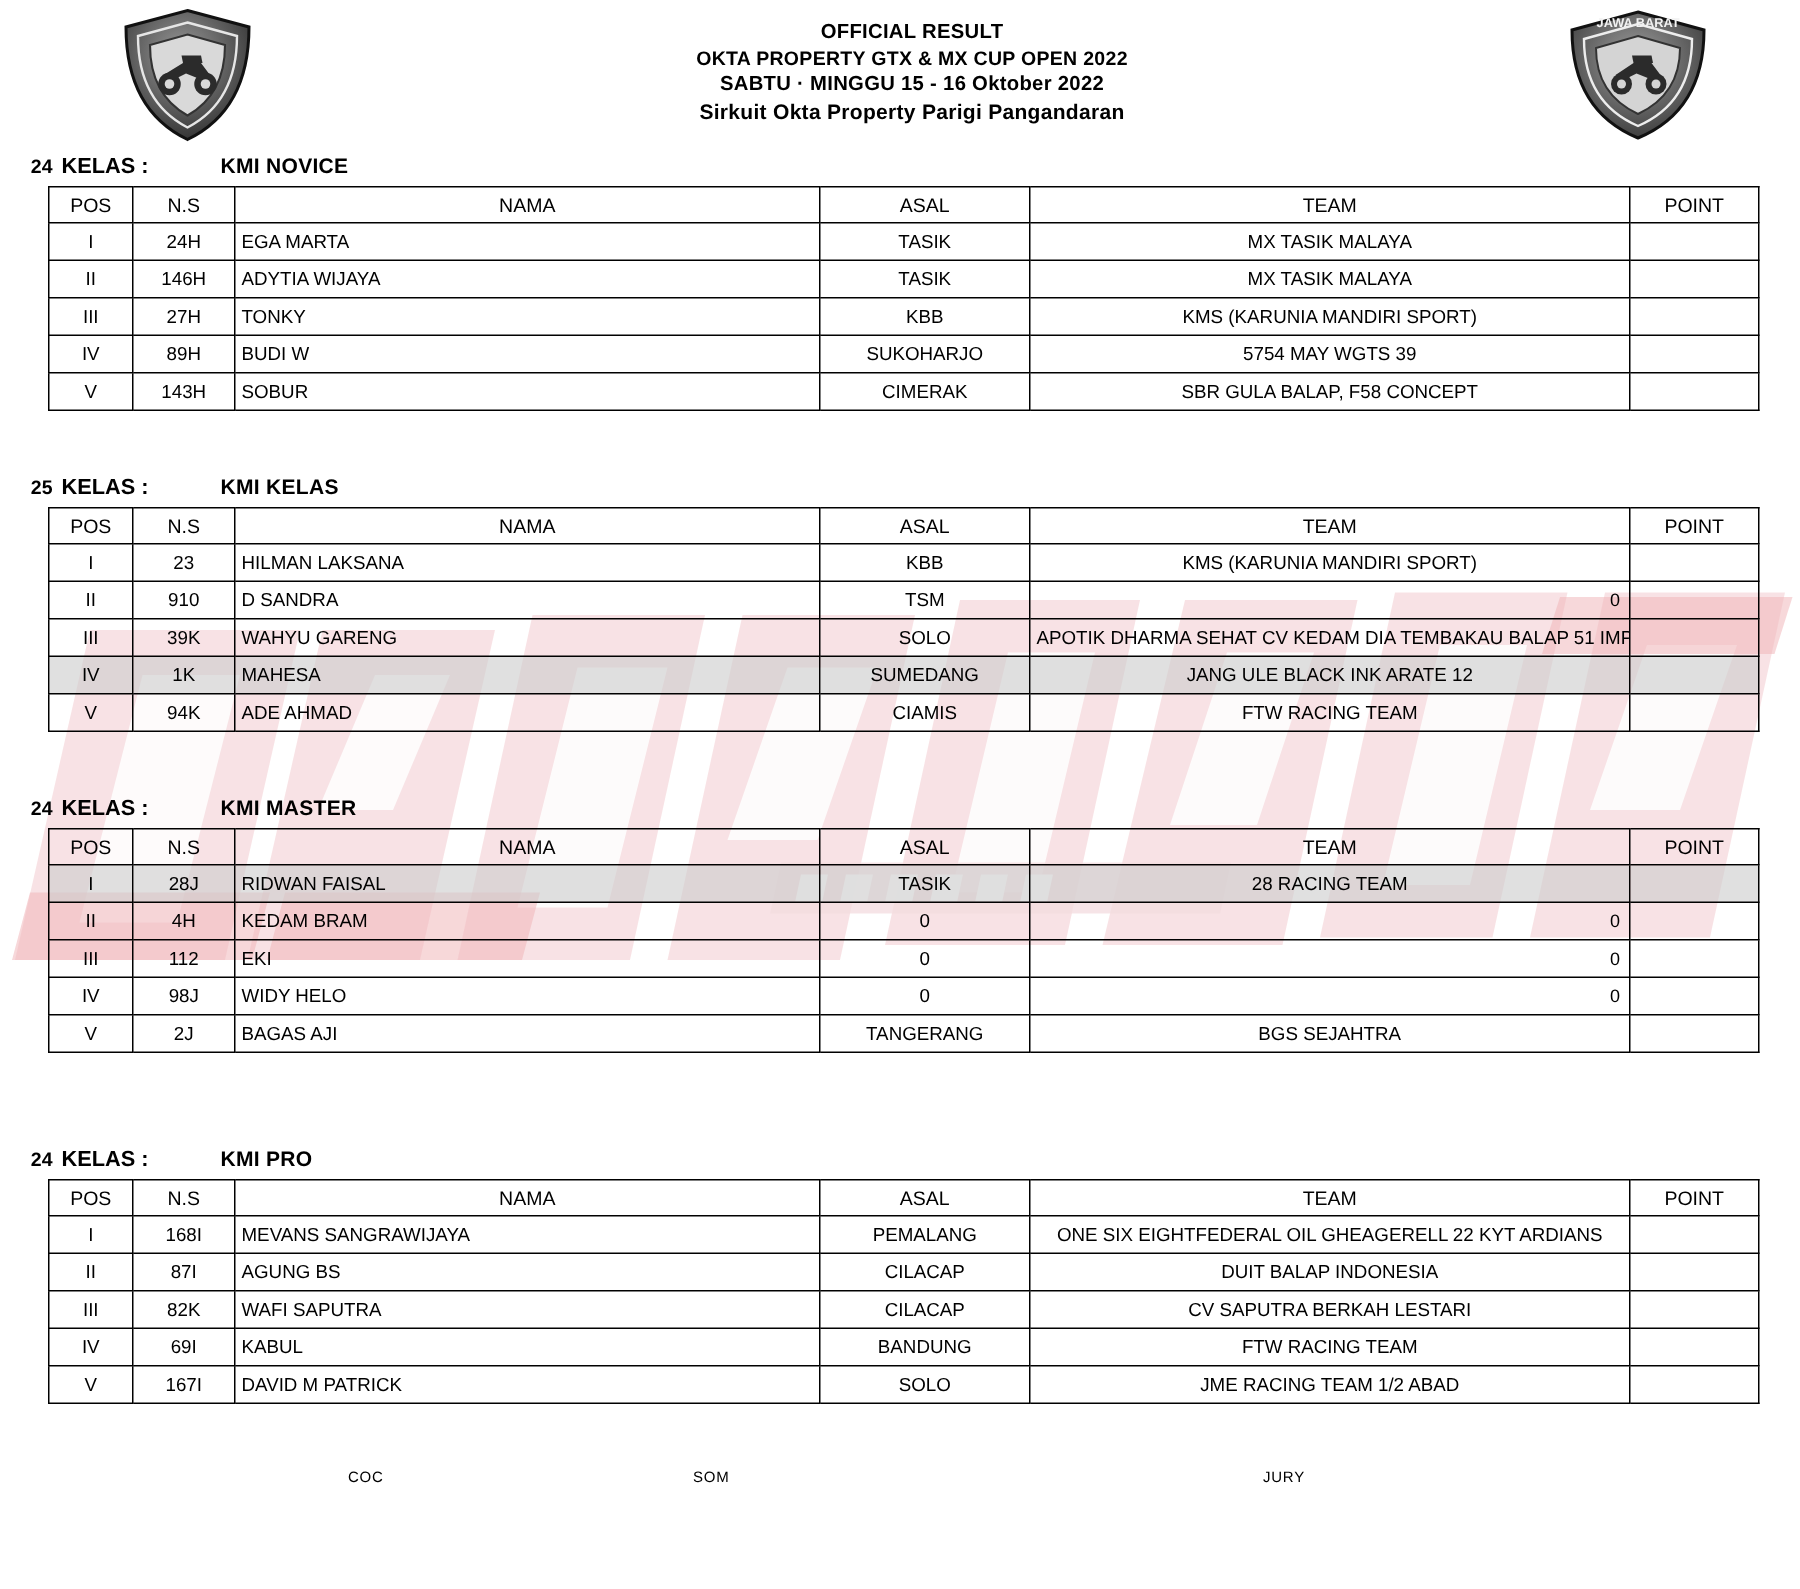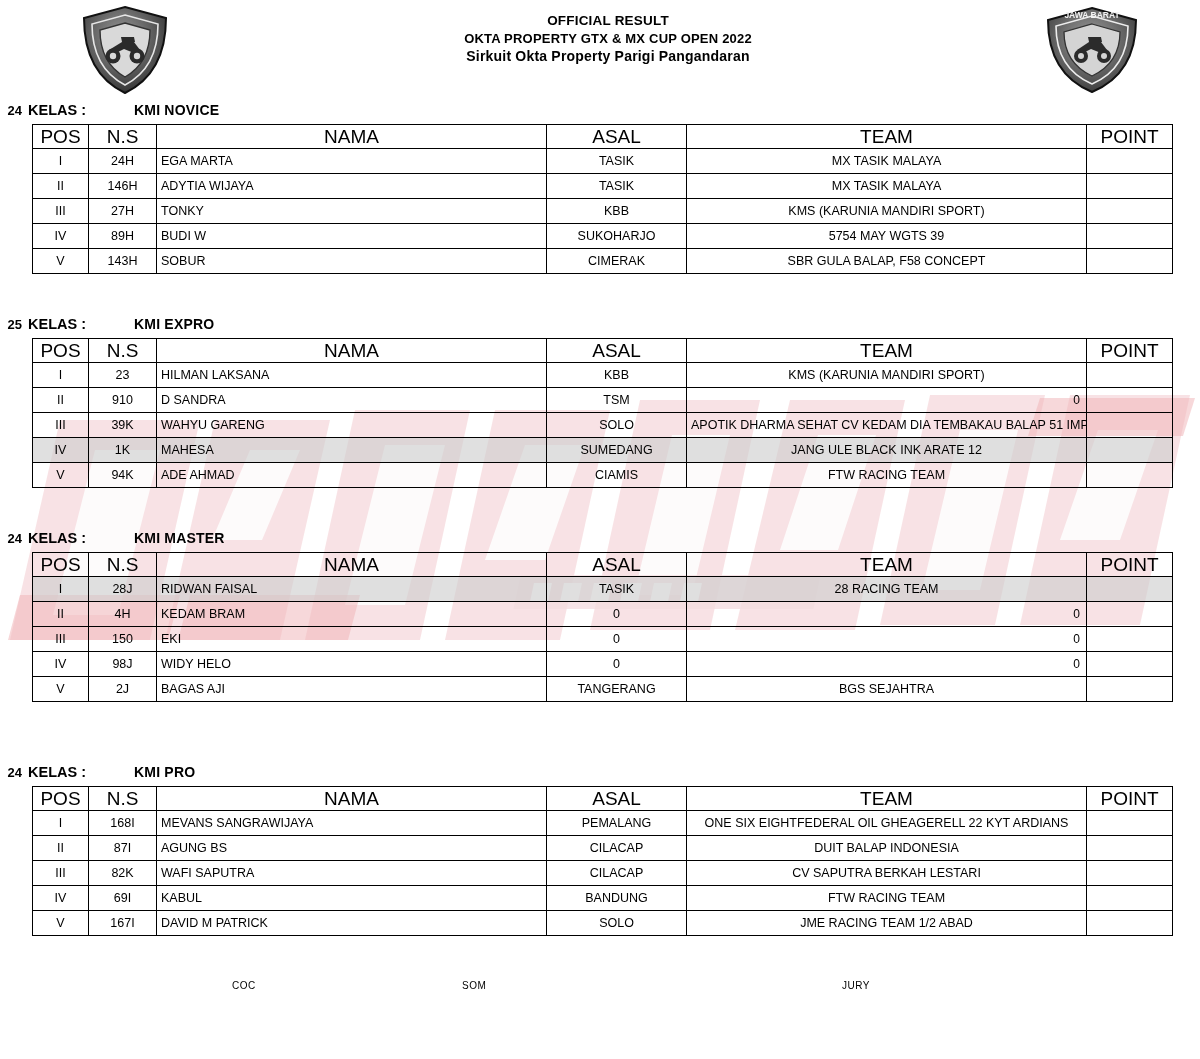--- a/index.html
+++ b/index.html
@@ -53,21 +53,21 @@
   .t4{font-size:14px;}
 
   
   .section{
     position:relative;z-index:2;
     margin:0;
   }
   .kelas-line{
     display:flex;align-items:baseline;
     height:22px;
-    padding-left:0;
+    padding-left:13px;
     font-weight:bold;
     font-size:14.5px;
   }
   .kelas-num{
     width:22px;text-align:right;
     font-size:13px;font-weight:bold;
     margin-right:6px;
   }
   .kelas-word{width:92px;}
   .kelas-name{margin-left:14px;font-size:14px;letter-spacing:0.2px;}
@@ -84,21 +84,21 @@
     height:24px;
     padding:0 4px;
     font-size:12.5px;
     font-weight:normal;
     background:transparent;
     overflow:hidden;
     white-space:nowrap;
   }
   table.res thead th{
     text-align:center;
-    font-size:19px;
+    font-size:13px;
     font-weight:normal;
     height:23px;
   }
   col.c-pos{width:56px;}
   col.c-ns{width:68px;}
   col.c-nama{width:390px;}
   col.c-asal{width:140px;}
   col.c-team{width:400px;}
   col.c-point{width:86px;}
 
@@ -202,20 +202,21 @@
           <circle cx="59" cy="52" r="3.2" fill="#d9d9d9"></circle>
         <path d="M31 46 L44 38 L56 38 L62 46 L56 49 L46 45 L38 49 Z"></path>
         <path d="M43 33 L56 33 L57 38 L44 38 Z"></path>
       </g>
     </svg>
   </div>
 
   <div class="title-block">
     <div class="t1">OFFICIAL RESULT</div>
     <div class="t2">OKTA PROPERTY GTX &amp; MX CUP OPEN 2022</div>
+    <div class="t3">SABTU · MINGGU 15 - 16 Oktober 2022</div>
     <div class="t4">Sirkuit Okta Property Parigi Pangandaran</div>
   </div>
 
   <div class="logo-right">
     <svg viewBox="0 0 108 94" width="108" height="94">
       <defs>
         <radialGradient id="gr" cx="48%" cy="38%" r="70%">
           <stop offset="0%" stop-color="#9f9f9f"></stop>
           <stop offset="100%" stop-color="#333333"></stop>
         </radialGradient>
@@ -304,21 +305,21 @@
             <td class="point"></td>
           </tr>
         </tbody>
       </table>
     </div>
     <div class="gap"></div>
     <div class="section">
       <div class="kelas-line">
         <span class="kelas-num">25</span>
         <span class="kelas-word">KELAS :</span>
-        <span class="kelas-name">KMI EXPRO</span>
+        <span class="kelas-name">KMI KELAS</span>
       </div>
       <table class="res">
         <colgroup>
           <col class="c-pos">
           <col class="c-ns">
           <col class="c-nama">
           <col class="c-asal">
           <col class="c-team">
           <col class="c-point">
         </colgroup>
@@ -414,21 +415,21 @@
           <tr class="">
             <td class="pos">II</td>
             <td class="ns">4H</td>
             <td class="nama">KEDAM BRAM</td>
             <td class="asal">0</td>
             <td class="team zero">0</td>
             <td class="point"></td>
           </tr>
           <tr class="">
             <td class="pos">III</td>
-            <td class="ns">150</td>
+            <td class="ns">112</td>
             <td class="nama">EKI</td>
             <td class="asal">0</td>
             <td class="team zero">0</td>
             <td class="point"></td>
           </tr>
           <tr class="">
             <td class="pos">IV</td>
             <td class="ns">98J</td>
             <td class="nama">WIDY HELO</td>
             <td class="asal">0</td>

